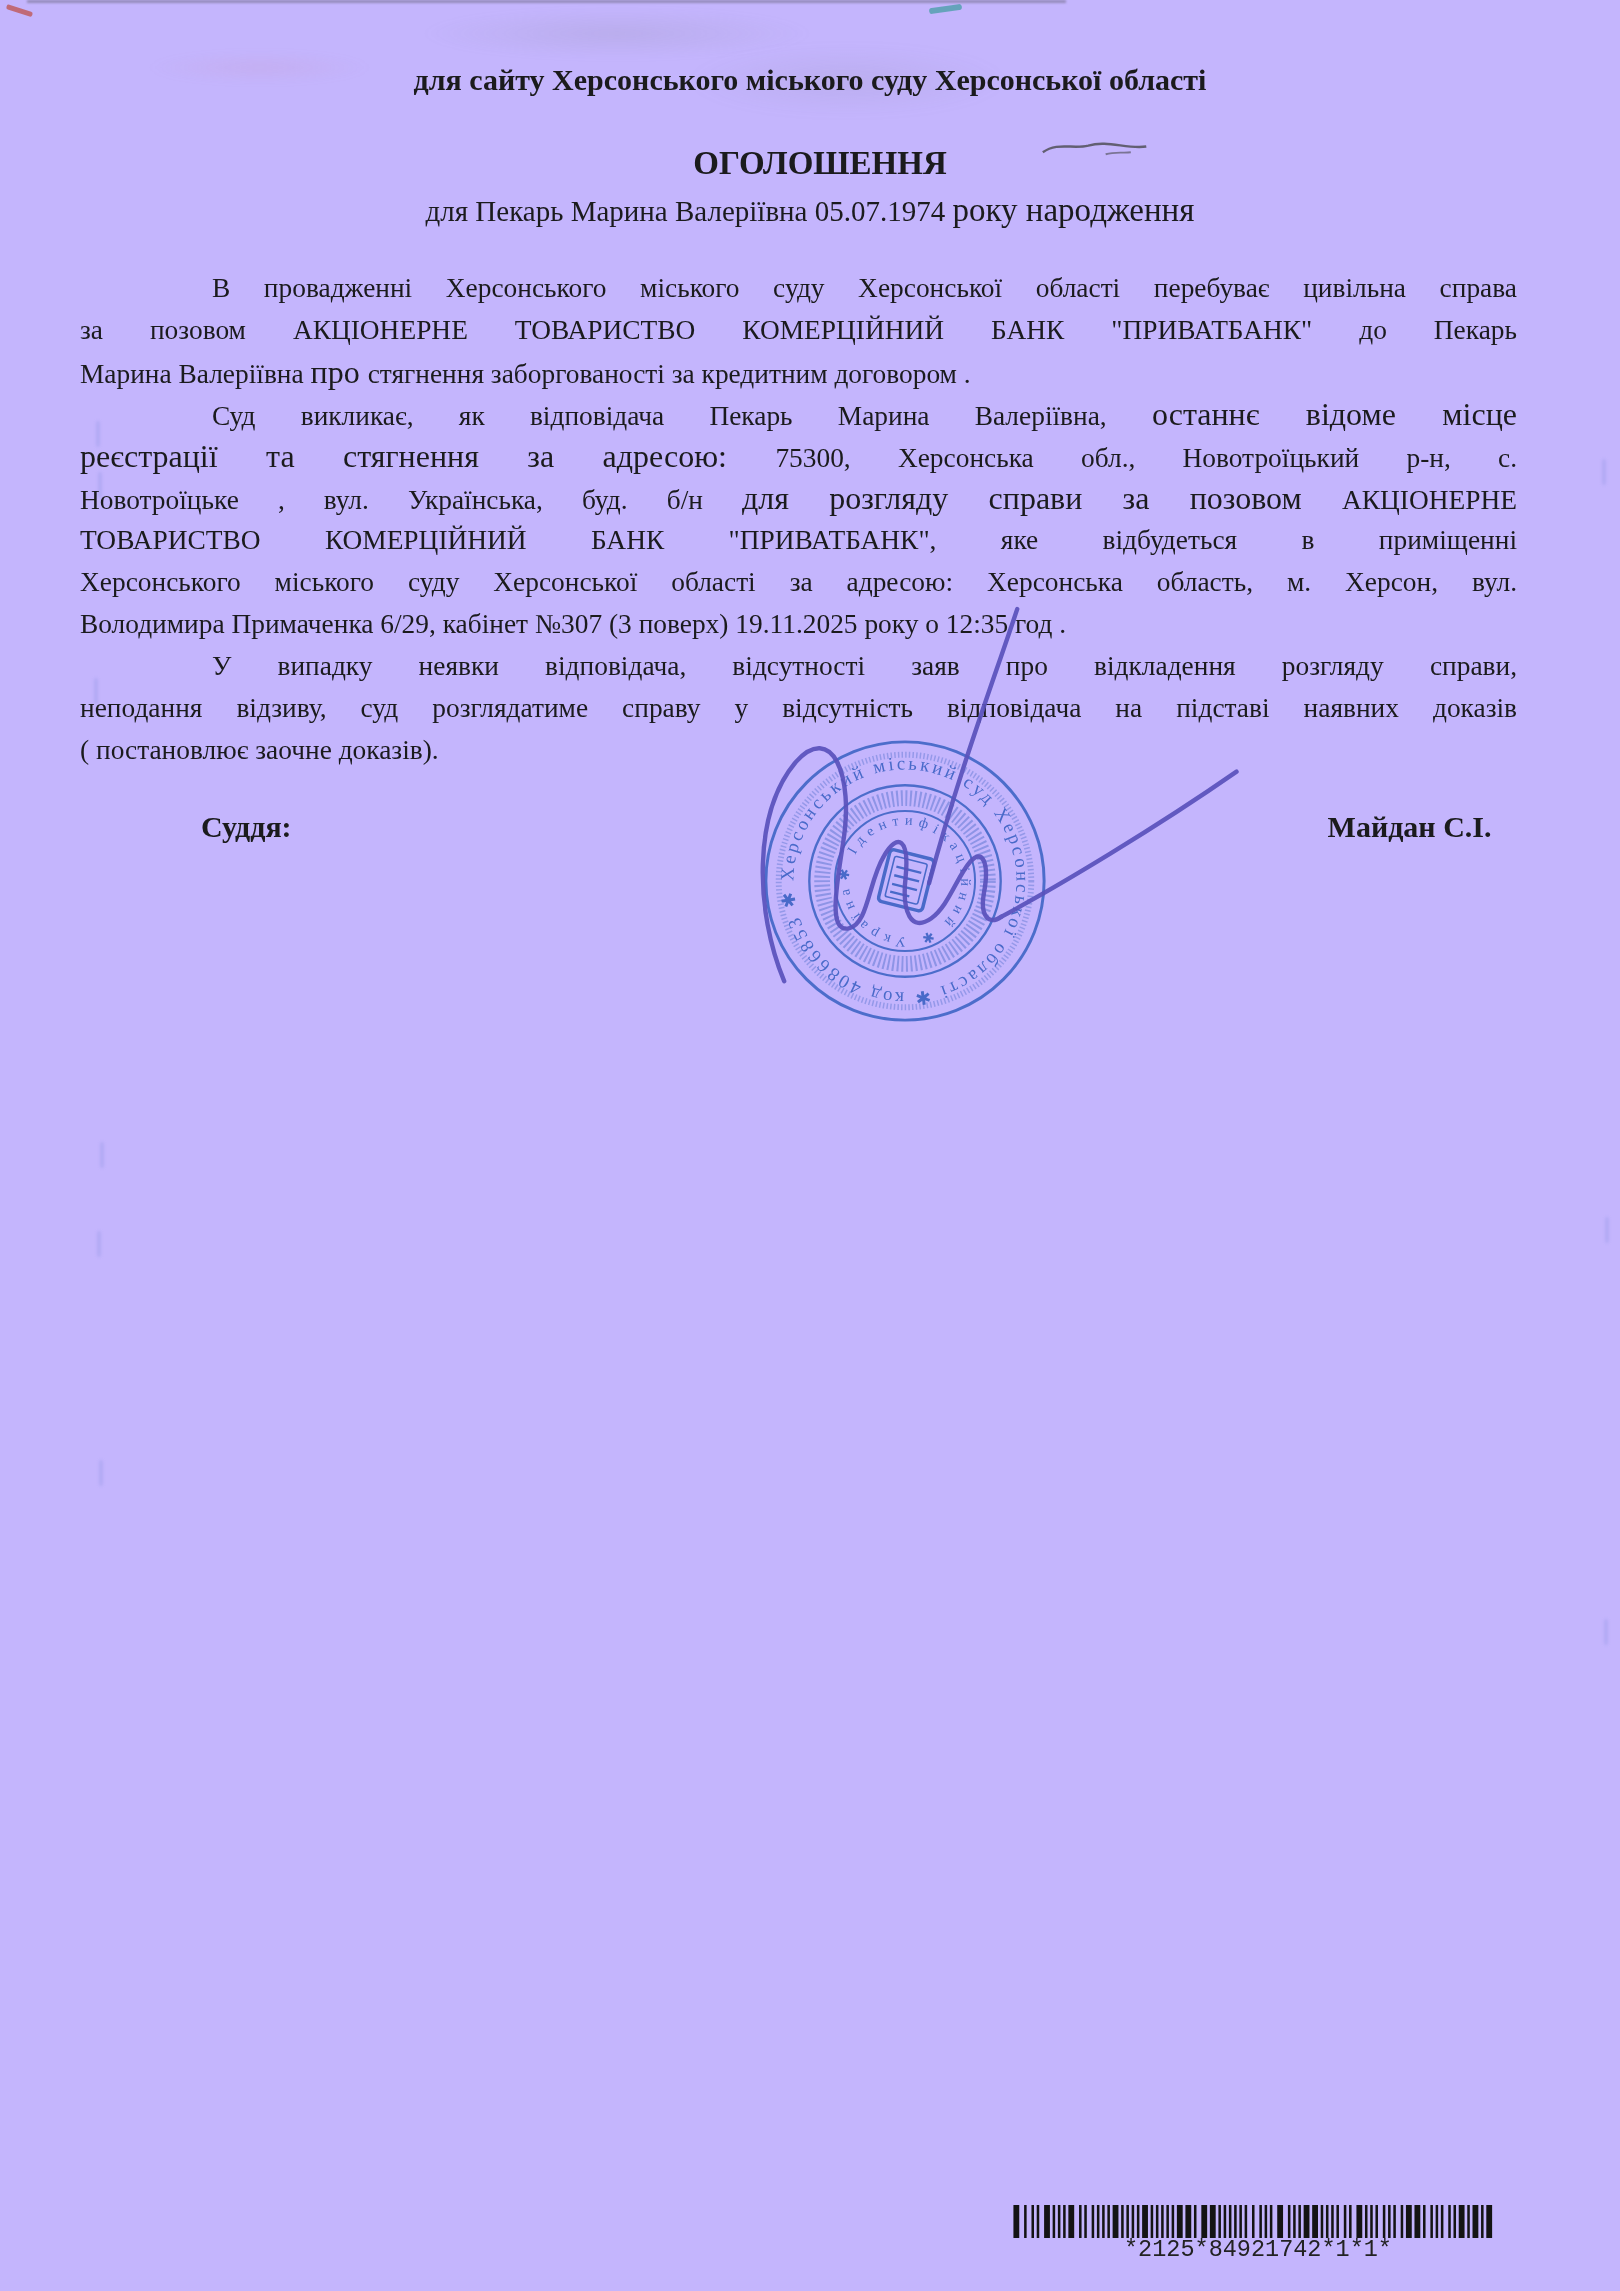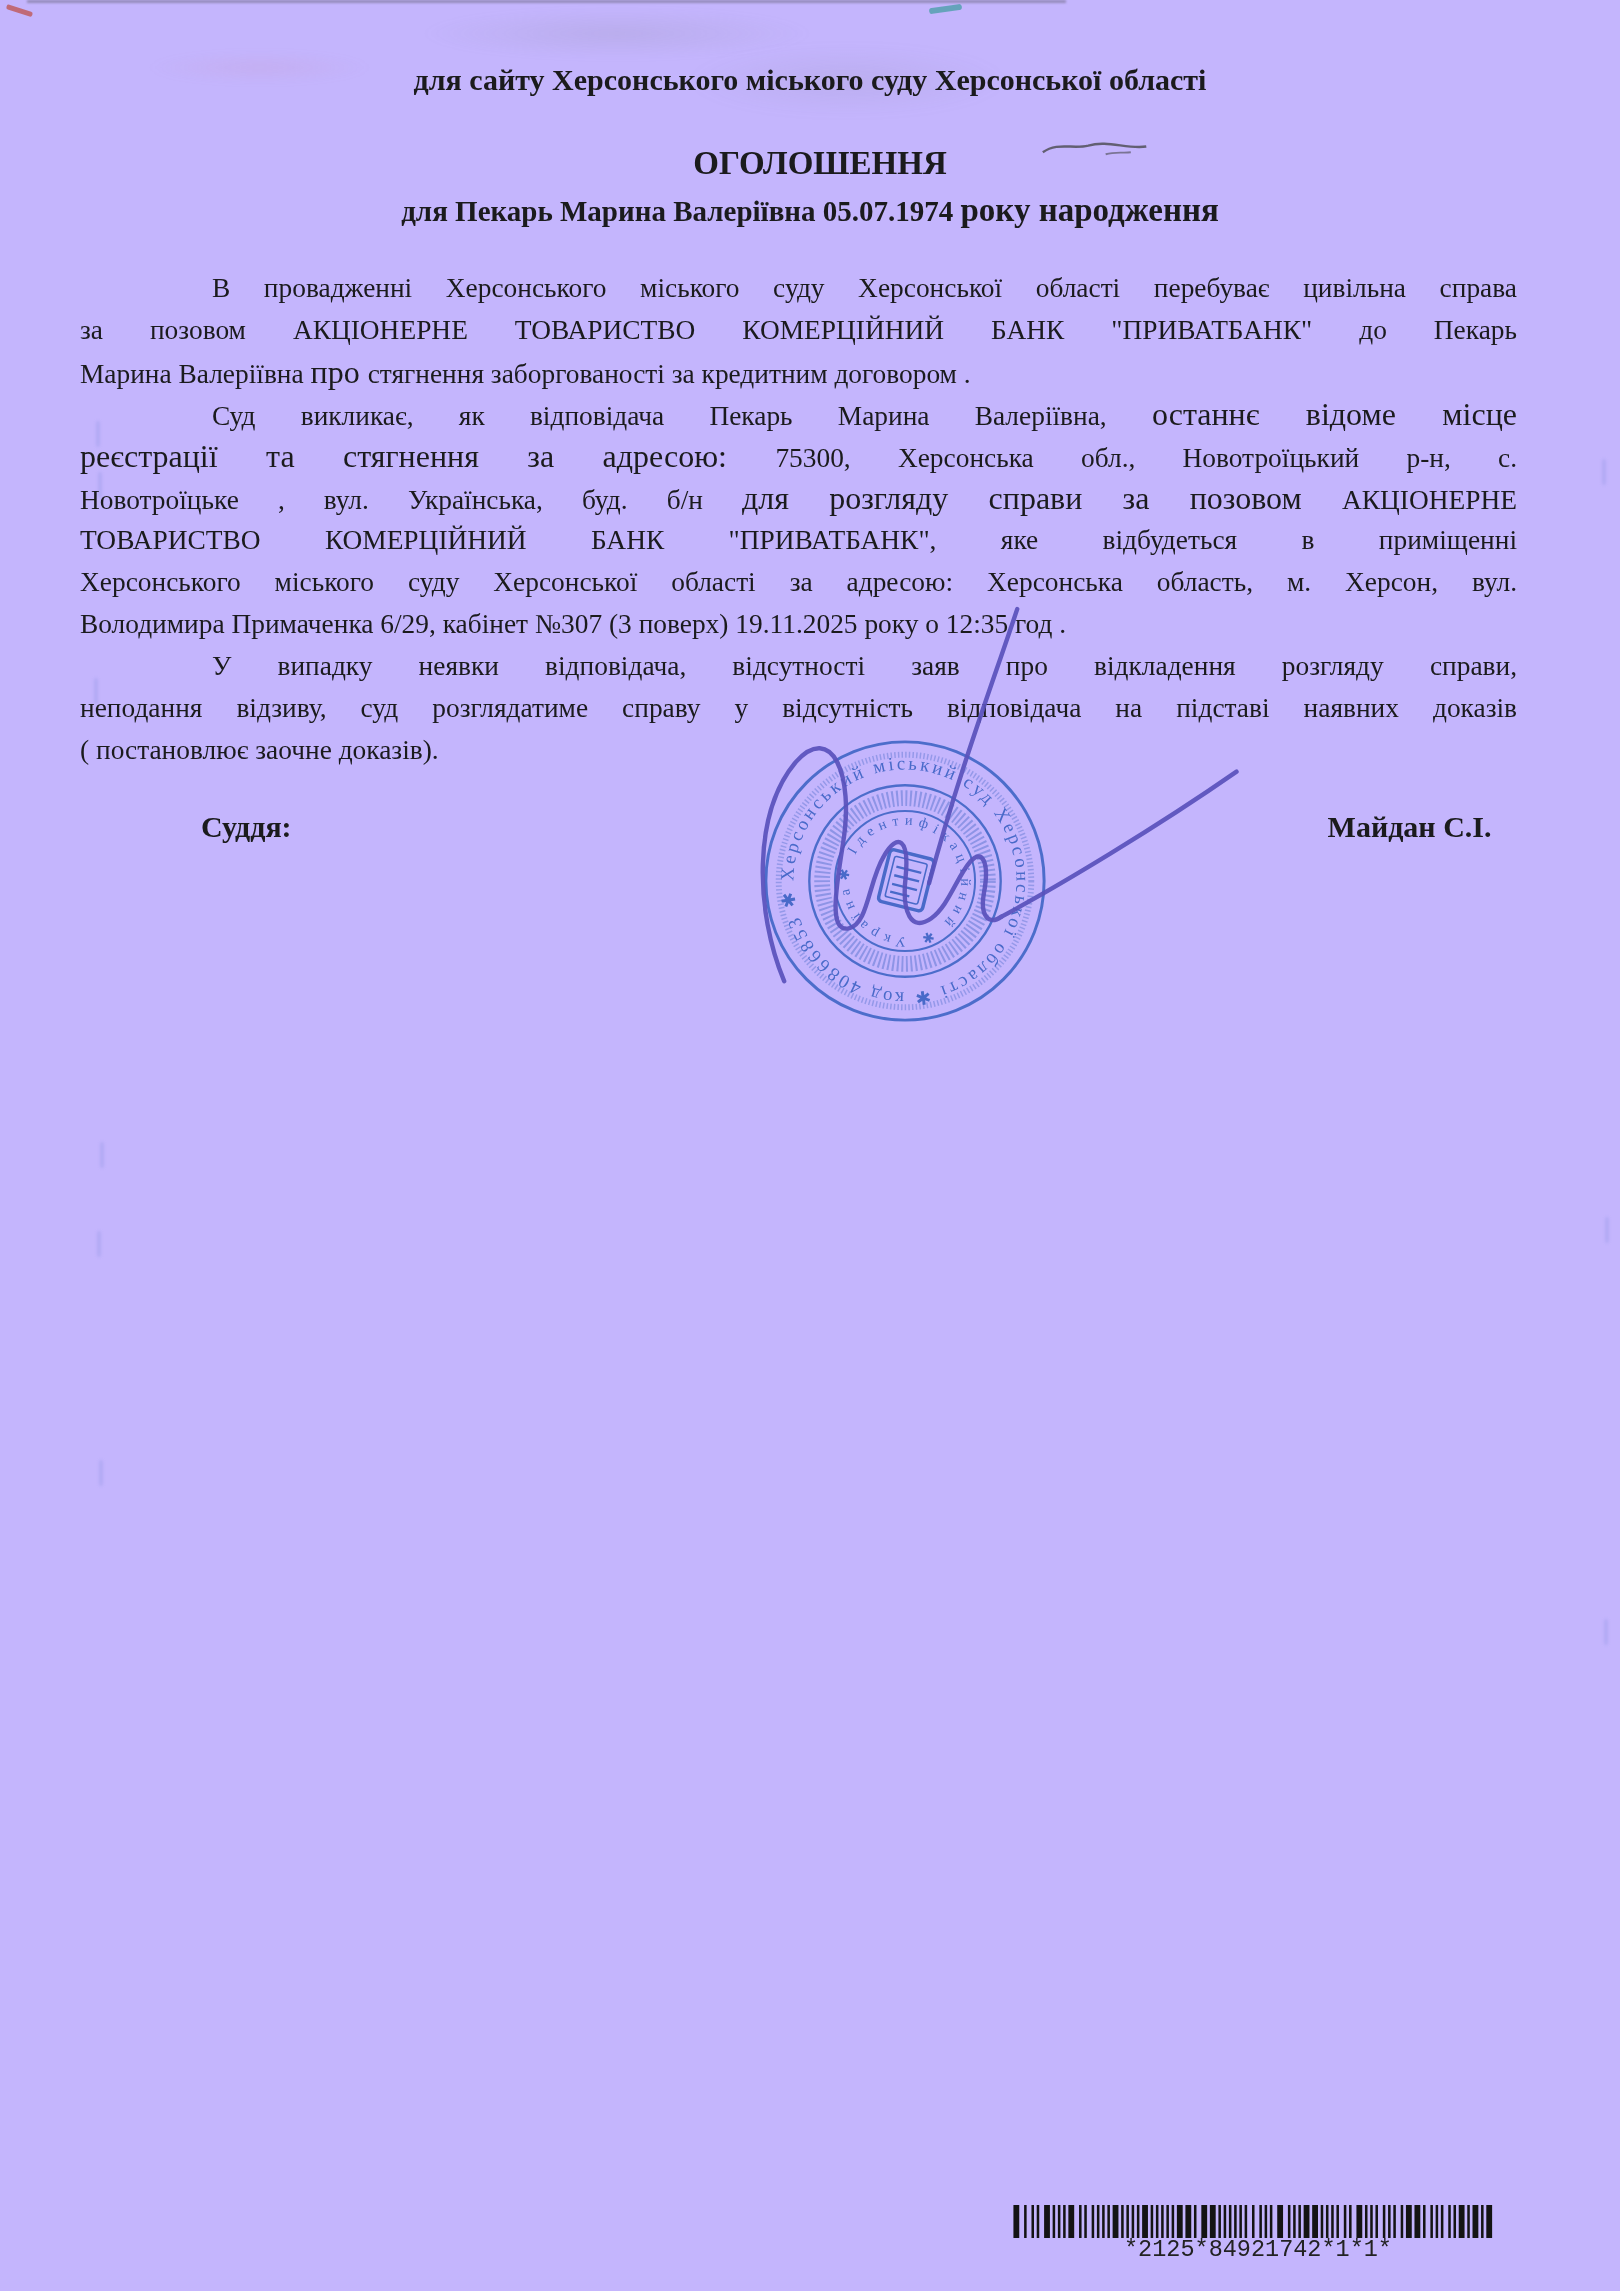--- a/index.html
+++ b/index.html
@@ -5,21 +5,21 @@
   html,body{margin:0;padding:0;}
   body{background:#d8d8d8;}
   .page{
     position:relative;width:1620px;height:2292px;margin:0 auto;
     background:#c4b5fd;overflow:hidden;
     font-family:"Liberation Serif",serif;color:#1b1b1d;
   }
   .center-line{position:absolute;left:0;width:100%;text-align:center;}
   .header-line{top:63px;font-weight:bold;font-size:30px;}
   .doc-title{top:145px;font-weight:bold;font-size:33px;padding-left:10px;}
-  .doc-subtitle{top:192px;font-size:29px;font-weight:bold;}
+  .doc-subtitle{top:192px;font-size:29px;}
   .doc-subtitle .seg-b{font-size:33px;}
   .body-text{position:absolute;left:80px;top:267px;width:1437px;font-size:27.4px;line-height:42px;}
   .body-line{text-align:justify;text-align-last:justify;height:42px;}
   .body-line.indent{text-indent:132px;}
   .body-line.last{text-align:left;text-align-last:left;}
   .seg-b{font-size:32px;}
   .judge-row{
     position:absolute;top:810px;left:80px;width:1437px;
     display:flex;justify-content:space-between;
     font-weight:bold;font-size:30px;

